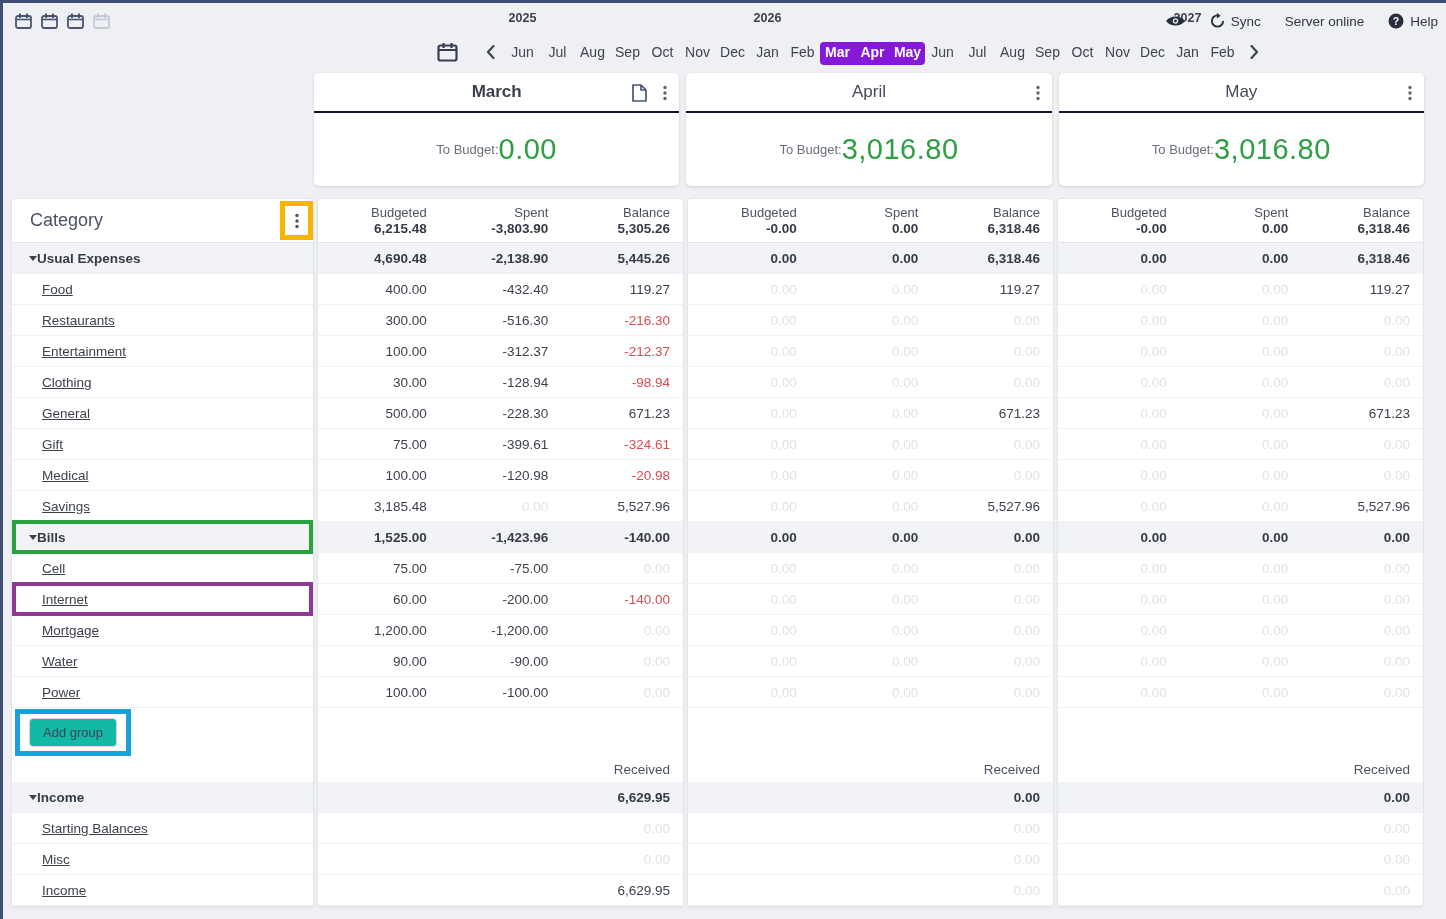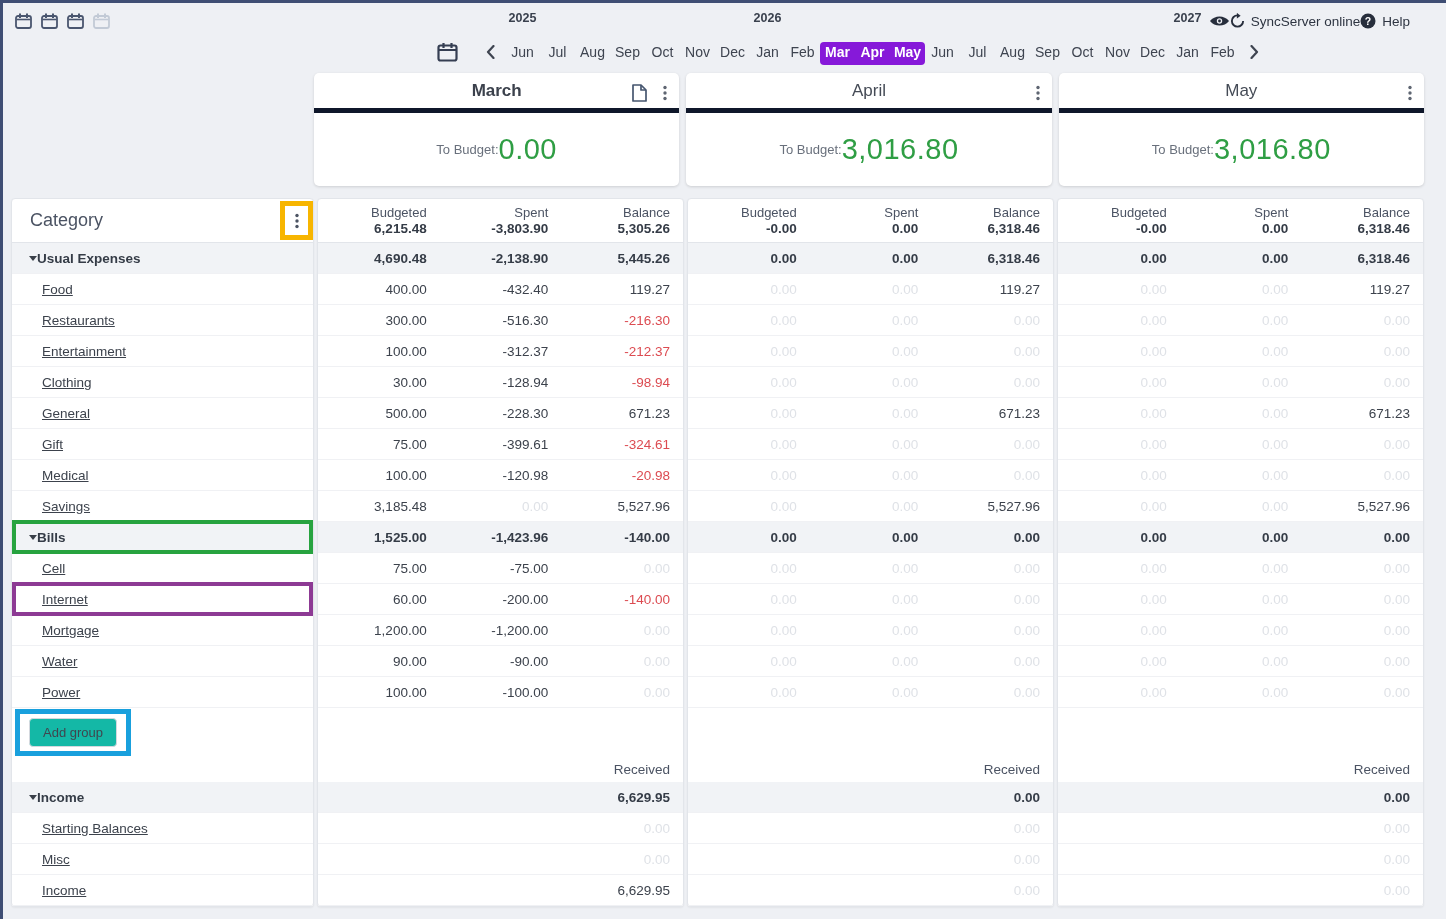--- a/index.html
+++ b/index.html
@@ -15,22 +15,22 @@
     position:relative; width:1446px; height:919px;
     background:#eef0f4;
     border-top:3px solid #3f4e74; border-left:3px solid #3f4e74;
   }
 
   
   .topbar { position:relative; height:66px; }
   .view-icons { position:absolute; left:12px; top:10px; display:flex; gap:9px; }
   .view-icon { cursor:pointer; line-height:0; }
   .right-controls {
-    position:absolute; right:36px; top:10px;
-    display:flex; align-items:center; 
+    position:absolute; right:8px; top:10px;
+    display:flex; align-items:center; gap:24px;
     font-size:13.5px; color:#2e3542;
   }
   .ctrl { display:flex; align-items:center; gap:6px; cursor:pointer; }
 
   .timeline { position:absolute; left:434px; bottom:4px; display:flex; align-items:flex-end; }
   .tl-cal { margin-right:18px; padding-bottom:3px; line-height:0; cursor:pointer; }
   .tl-chev { padding:0 10px 6px 10px; line-height:0; cursor:pointer; }
   .tl-cell { width:35px; text-align:center; cursor:pointer; }
   .tl-cell .yr { height:17px; font-size:12.5px; font-weight:700; color:#3a414e; }
   .tl-cell .mo { font-size:14px; color:#3e4450; padding:2px 0 5px 0;margin-top:14px; }
@@ -39,21 +39,21 @@
   .tl-cell .mo.sel-end   { border-radius:0 4px 4px 0; }
 
   
   .cards { margin:4px 22px 0 311px; display:flex; gap:7px; height:113px; }
   .card {
     flex:1; background:#fff; border-radius:5px;
     box-shadow:0 1px 3px rgba(0,0,0,.14);
     display:flex; flex-direction:column; overflow:hidden;
   }
   .card-header {
-    position:relative; height:40px; border-bottom:5px solid #0f172a;
+    position:relative; height:40px; border-bottom:2px solid #0f172a;
     display:flex; align-items:center; justify-content:center;
   }
   .card-title { font-size:17px; color:#454b56; }
   .card.current .card-title { font-weight:700; color:#3b414c; }
   .card-icons { position:absolute; right:10px; top:0; height:40px; display:flex; align-items:center; gap:12px; }
   .icon-btn { cursor:pointer; line-height:0; padding:2px; }
   .card-body { flex:1; display:flex; flex-direction:row; align-items:center; justify-content:center; }
   .tobudget-label { font-size:13px; color:#69707c; margin-bottom:1px; }
   .tobudget-amount { font-size:29px; color:var(--green); letter-spacing:.5px; }
 

